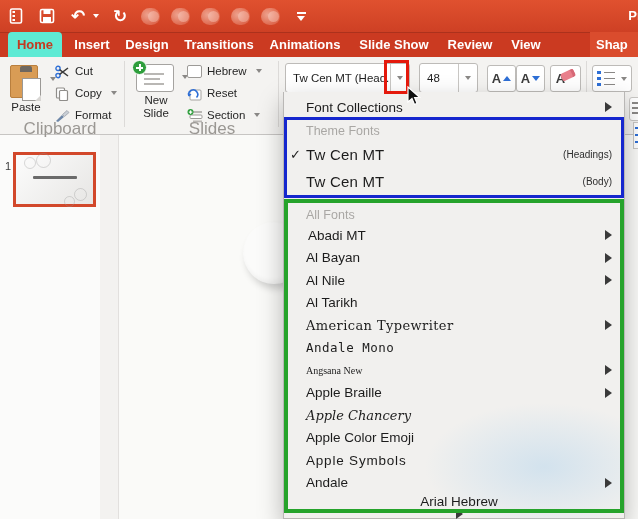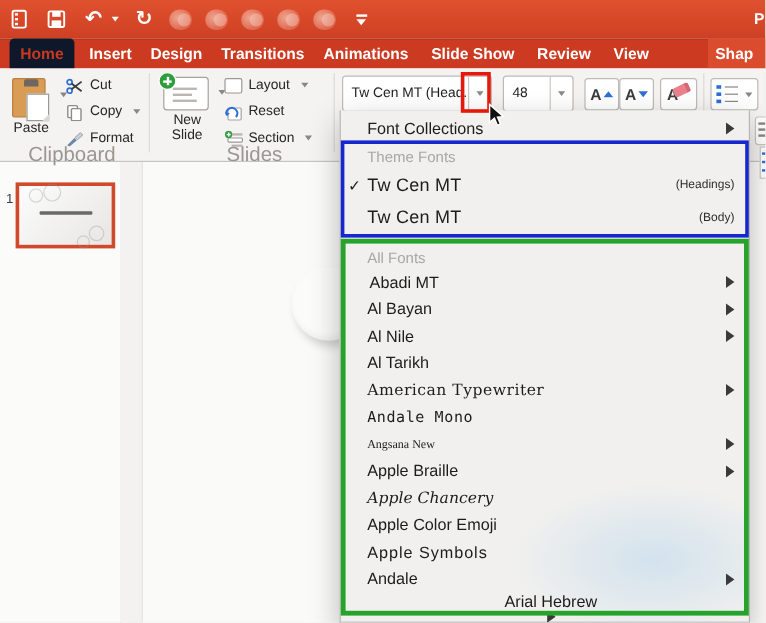--- a/index.html
+++ b/index.html
@@ -25,21 +25,21 @@
   .overflow-ic .bar{width:9px;height:2px;background:#fff;}
   .overflow-ic .tri{width:0;height:0;border-left:4.5px solid transparent;border-right:4.5px solid transparent;border-top:5px solid #fff;}
   .doc-title{position:absolute;right:-4px;top:8px;color:#fff;font-weight:bold;font-size:13px;}
 
   
   .tabbar{left:0;top:32px;width:638px;height:25px;background:#CB3A21;z-index:3;
     box-shadow:inset 0 1px 0 rgba(0,0,0,.15);}
   .ctx-seg{position:absolute;left:590px;top:0;width:48px;height:25px;background:#DA4C2D;}
   .tab{position:absolute;top:0;height:25px;display:flex;align-items:center;justify-content:center;
     color:#fff;font-weight:bold;font-size:13px;white-space:nowrap;}
-  .tab.active{background:#0f172a;color:#C43A20;border-radius:4px 4px 0 0;}
+  .tab.active{background:#5eead4;color:#C43A20;border-radius:4px 4px 0 0;}
 
   
   .ribbon{left:0;top:57px;width:638px;height:77px;background:#F4F3F1;border-bottom:1px solid #C7C5C3;z-index:3;}
   .vsep{position:absolute;top:4px;height:66px;width:1px;background:#DCDAD8;}
   .grp-label{position:absolute;top:62px;font-size:17px;color:#9A9793;text-align:center;}
   .rb-label{font-size:11.5px;color:#262626;}
   .caret{display:inline-block;width:0;height:0;border-left:3.5px solid transparent;border-right:3.5px solid transparent;
     border-top:4px solid #8a8886;vertical-align:middle;margin-left:4px;}
   .small-item{position:absolute;display:flex;align-items:center;gap:5px;height:14px;}
 
@@ -250,21 +250,21 @@
     </div>
     <div class="small-item" style="left:187px;top:7px;">
       <span class="mini-ic">
         <span class="mini-slide"></span>
         <svg width="15" height="13" viewBox="0 0 15 13">
             <rect x="2" y="2" width="5" height="4" fill="#8FA3BC"></rect>
             <rect x="8.5" y="2.5" width="4" height="1.5" fill="#B9B7B4"></rect>
             <rect x="8.5" y="5" width="4" height="1.5" fill="#B9B7B4"></rect>
           </svg>
       </span>
-      <span class="rb-label">Layout</span>
+      <span class="rb-label">Hebrew</span>
       <span class="caret"></span>
     </div>
     <div class="small-item" style="left:187px;top:29px;">
       <span class="mini-ic">
         <svg width="15" height="14" viewBox="0 0 15 14">
             <rect x="3" y="3" width="11" height="10" rx="1" fill="#fff" stroke="#A5A3A0" stroke-width="1"></rect>
             <path d="M2 9 A4.5 4.5 0 1 1 9.5 10.5" fill="none" stroke="#2E6FD6" stroke-width="1.6"></path>
             <path d="M0.5 6.5 L2.2 9.8 L4.5 7.2 Z" fill="#2E6FD6"></path>
           </svg>
       </span>

